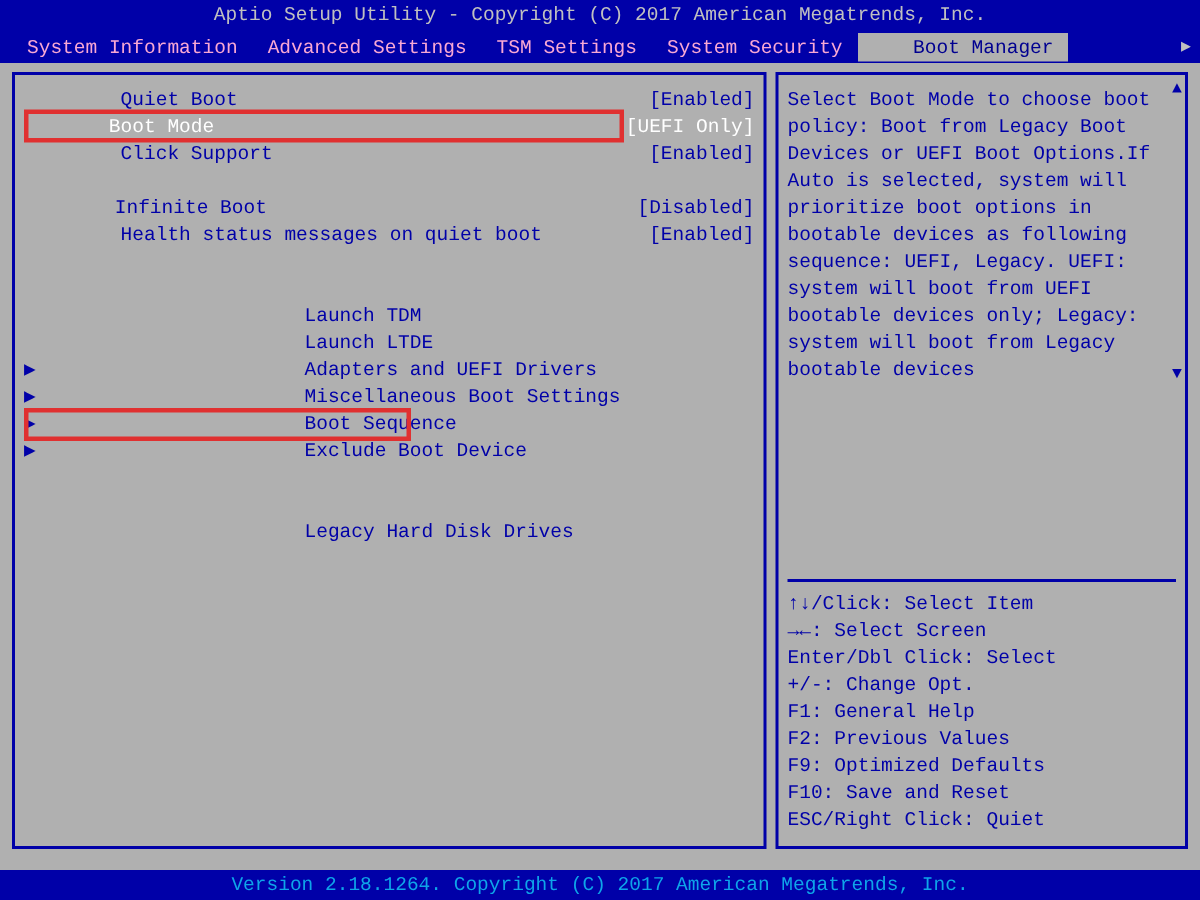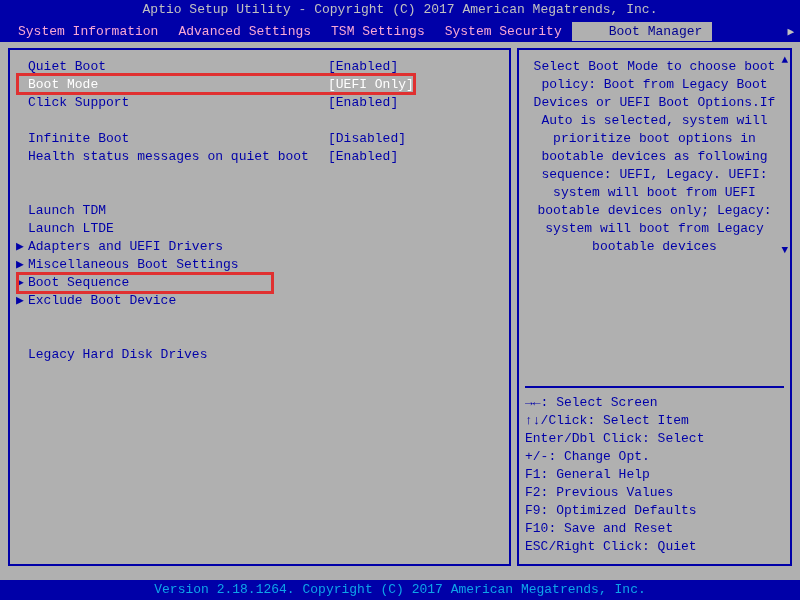--- a/index.html
+++ b/index.html
@@ -67,20 +67,21 @@
     width: 275px;
     display: flex;
     flex-direction: column;
     position: relative;
   }
   .row {
     display: flex;
     height: 18px;
     line-height: 18px;
     color: #0000a8;
+    justify-content: space-between;
   }
   .row .arrow {
     width: 12px;
     color: #0000a8;
   }
   .row .label {
     flex: 0 0 300px;
   }
   .row.selected .label,
   .row.selected .value,
@@ -89,21 +90,20 @@
   .spacer { height: 18px; }
   .hl-red {
     position: absolute;
     border: 3px solid #e03030;
     pointer-events: none;
   }
   .help-text {
     color: #0000a8;
     line-height: 18px;
     flex: 1;
-    text-align: center;
   }
   .divider {
     border-top: 2px solid #0000a8;
     margin: 6px 0;
   }
   .keyhelp {
     color: #0000a8;
     line-height: 18px;
   }
   .footer {
@@ -211,22 +211,22 @@
       <div class="hl-red" style="top:23px;left:6px;width:400px;height:22px;"></div>
       <div class="hl-red" style="top:222px;left:6px;width:258px;height:22px;"></div>
     </div>
 
     <div class="panel right-panel">
       <span class="scroll-ind" style="top:4px">▲</span>
       <span class="scroll-ind" style="top:194px">▼</span>
       <div class="help-text">Select Boot Mode to choose boot policy: Boot from Legacy Boot Devices or UEFI Boot Options.If Auto is selected, system will prioritize boot options in bootable devices as following sequence: UEFI, Legacy. UEFI: system will boot from UEFI bootable devices only; Legacy: system will boot from Legacy bootable devices</div>
       <div class="divider"></div>
       <div class="keyhelp">
+        <div>↑↓/Click: Select Item</div>
         <div>→←: Select Screen</div>
-        <div>↑↓/Click: Select Item</div>
         <div>Enter/Dbl Click: Select</div>
         <div>+/-: Change Opt.</div>
         <div>F1: General Help</div>
         <div>F2: Previous Values</div>
         <div>F9: Optimized Defaults</div>
         <div>F10: Save and Reset</div>
         <div>ESC/Right Click: Quiet</div>
       </div>
     </div>
   </div>

